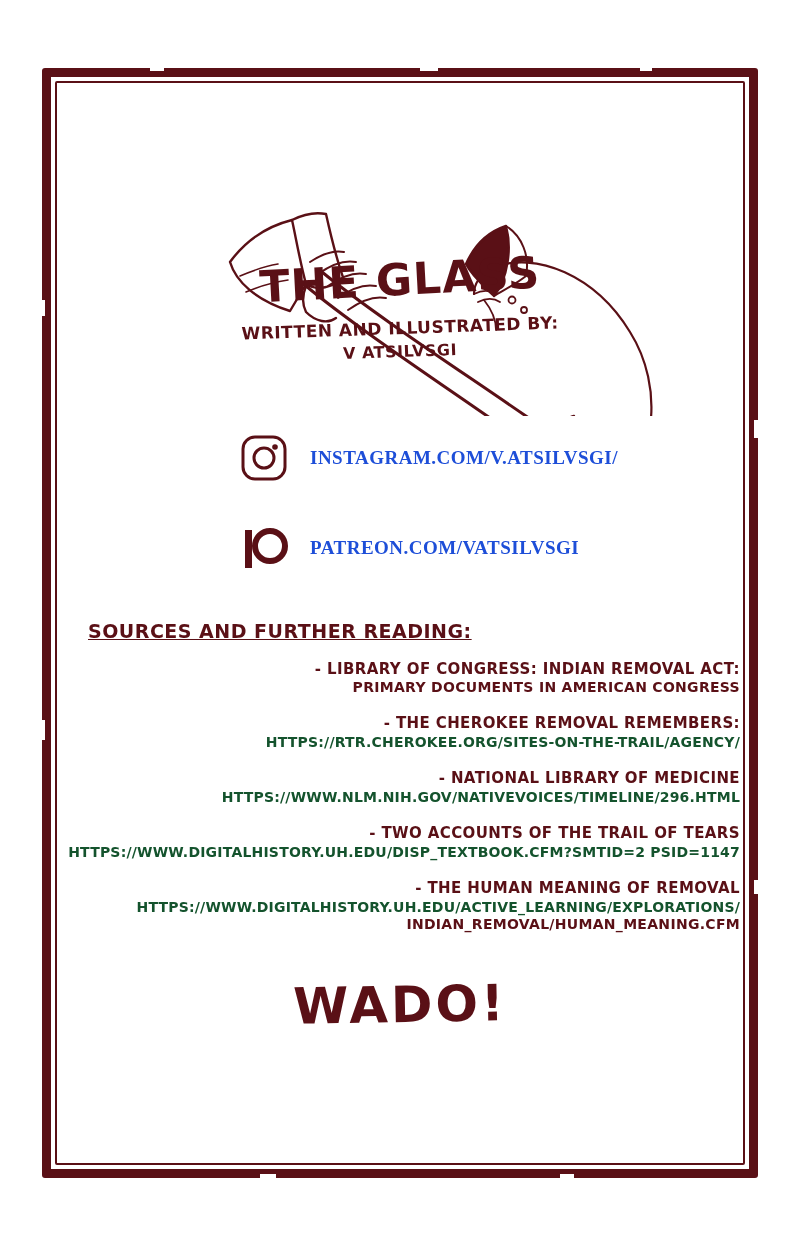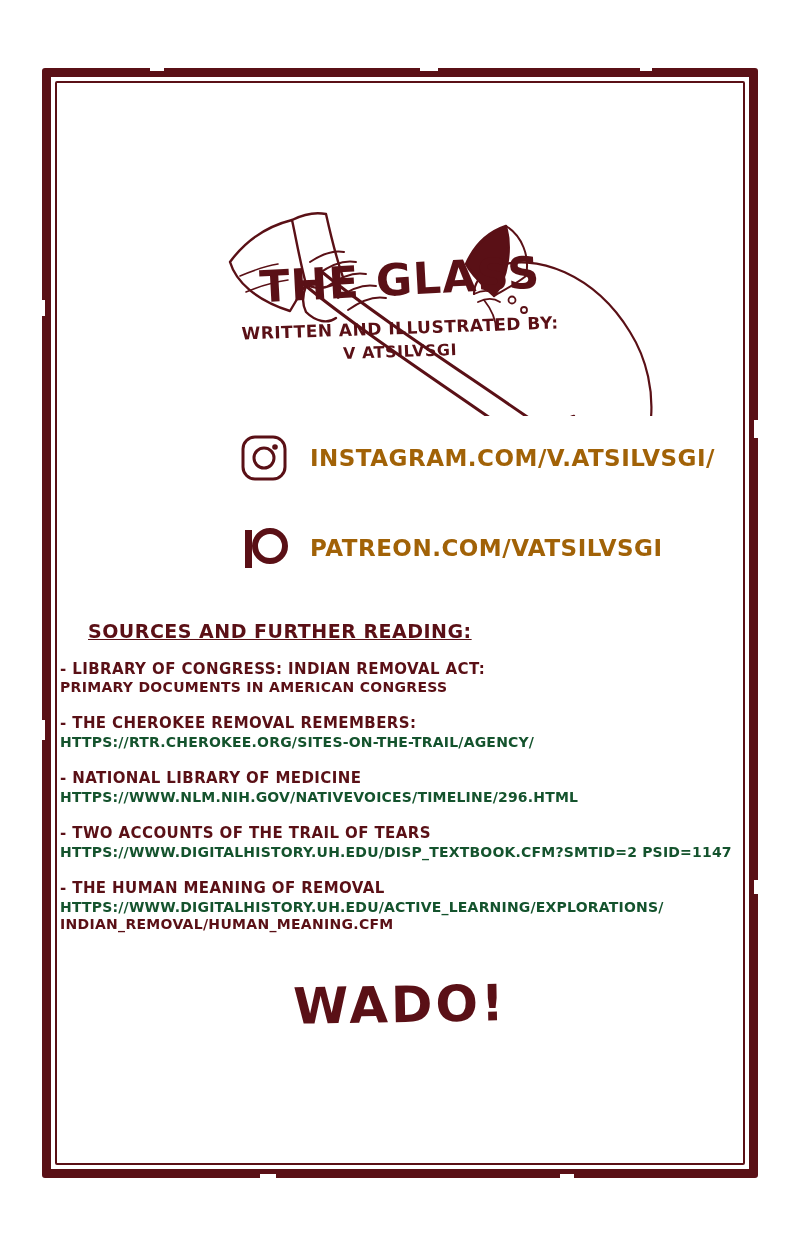--- a/index.html
+++ b/index.html
@@ -117,40 +117,41 @@
     padding-left: 180px;
     margin-top: 18px;
   }
   .social-icon {
     width: 48px;
     height: 48px;
     flex: 0 0 48px;
     margin-right: 22px;
   }
   .social-label {
-    font-size: 23px;
-    font-weight: bold;
-    letter-spacing: 0.5px;
-    color: #a16207;
+    font-size: 19px;
+    font-weight: bold;
+    letter-spacing: 0.5px;
+    color: #1d4ed8;
+    font-family: Liberation Serif, serif;
   }
 
   
   #sources {
     margin-top: 48px;
   }
   #sources-heading {
     font-size: 19px;
     font-weight: bold;
     text-decoration: underline;
     letter-spacing: 0.5px;
     margin-left: 28px;
     color: #5a1016;
   }
   .source-entry {
-    text-align: left;
+    text-align: right;
     margin-top: 18px;
   }
   .source-title {
     font-size: 15px;
     font-weight: bold;
     letter-spacing: 0.4px;
     color: #5a1016;
     line-height: 1.25;
   }
   .source-sub {

